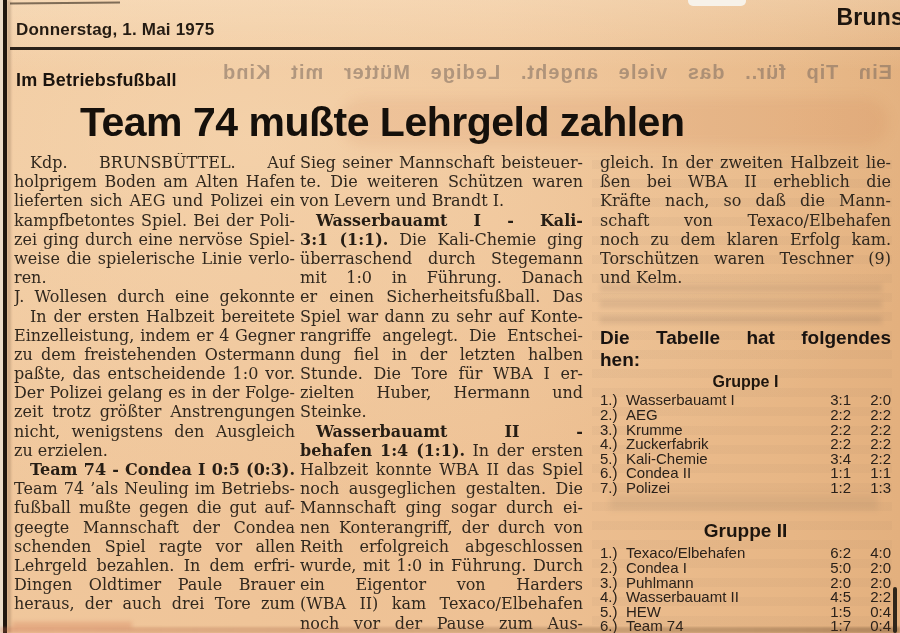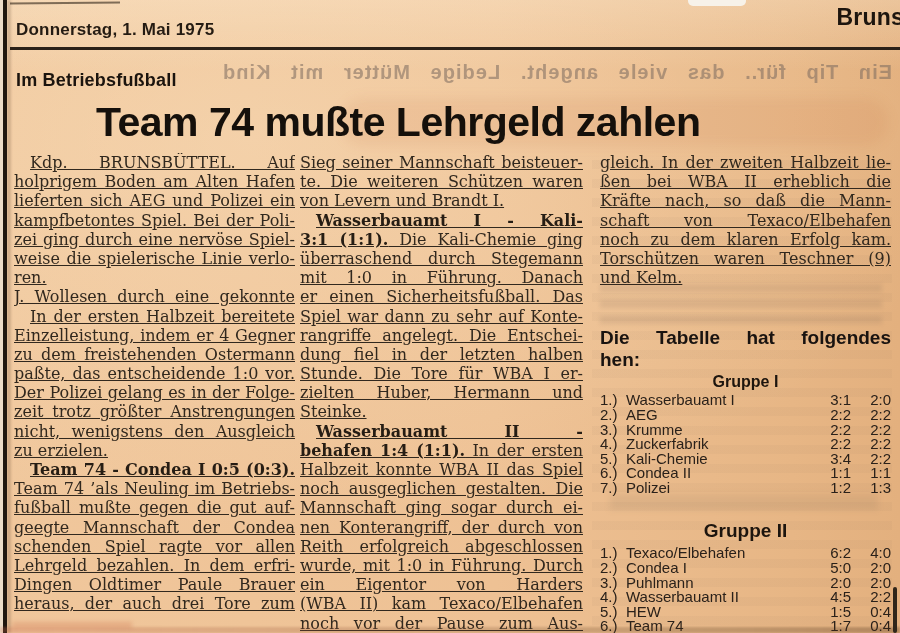--- a/index.html
+++ b/index.html
@@ -39,32 +39,32 @@
   .smudge-headline{left:340px;top:98px;width:548px;height:48px;background:rgba(186,90,40,.09);filter:blur(6px);border-radius:24px;}
   .smudge-col3{left:600px;top:284px;width:282px;height:42px;
     background:repeating-linear-gradient(to bottom, rgba(120,100,85,.14) 0 8px, rgba(120,100,85,0) 8px 16px);filter:blur(2px);}
   .smudge-col3b{left:610px;top:494px;width:268px;height:16px;background:rgba(120,100,85,.11);filter:blur(3px);}
   .smudge-right{left:592px;top:160px;width:300px;height:470px;
     background:repeating-linear-gradient(to bottom, rgba(130,105,85,.05) 0 9px, rgba(130,105,85,0) 9px 19px);}
   .smudge-bl{left:12px;top:622px;width:120px;height:6px;background:rgba(200,90,60,.25);filter:blur(2px);}
 
   
   .kicker{position:absolute;left:16px;top:70px;font-size:18px;font-weight:bold;color:#1b140e;letter-spacing:.2px;}
-  .headline{position:absolute;left:96px;top:99px;font-size:41px;font-weight:bold;color:#15100b;letter-spacing:-.5px;white-space:nowrap;}
+  .headline{position:absolute;left:80px;top:99px;font-size:41px;font-weight:bold;color:#15100b;letter-spacing:-.5px;white-space:nowrap;}
 
   
   .columns{position:absolute;left:14px;top:153px;width:878px;display:flex;}
   .col{flex:none;}
   .col0{width:281px;margin-right:5px;}
   .col1{width:283px;margin-right:17px;}
   .col2{width:291px;}
   .line{
     height:19.2px;line-height:19.2px;overflow:hidden;
     font-family:"DejaVu Serif",serif;font-size:16px;color:#31281e;
-    text-align:justify;text-align-last:justify;text-decoration:underline;
+    text-align:justify;text-align-last:justify;
   }
   .line b{font-weight:bold;color:#261d14;}
   .line.end{text-align-last:left;}
   .line.ind{text-indent:16px;}
 
   
   .standings{margin-top:40px;color:#221a12;}
   .tbl-head{font-size:19px;font-weight:bold;line-height:21.5px;color:#191310;
     text-align:justify;text-align-last:justify;height:21.5px;overflow:hidden;}
   .tbl-head.second{text-align-last:left;}

